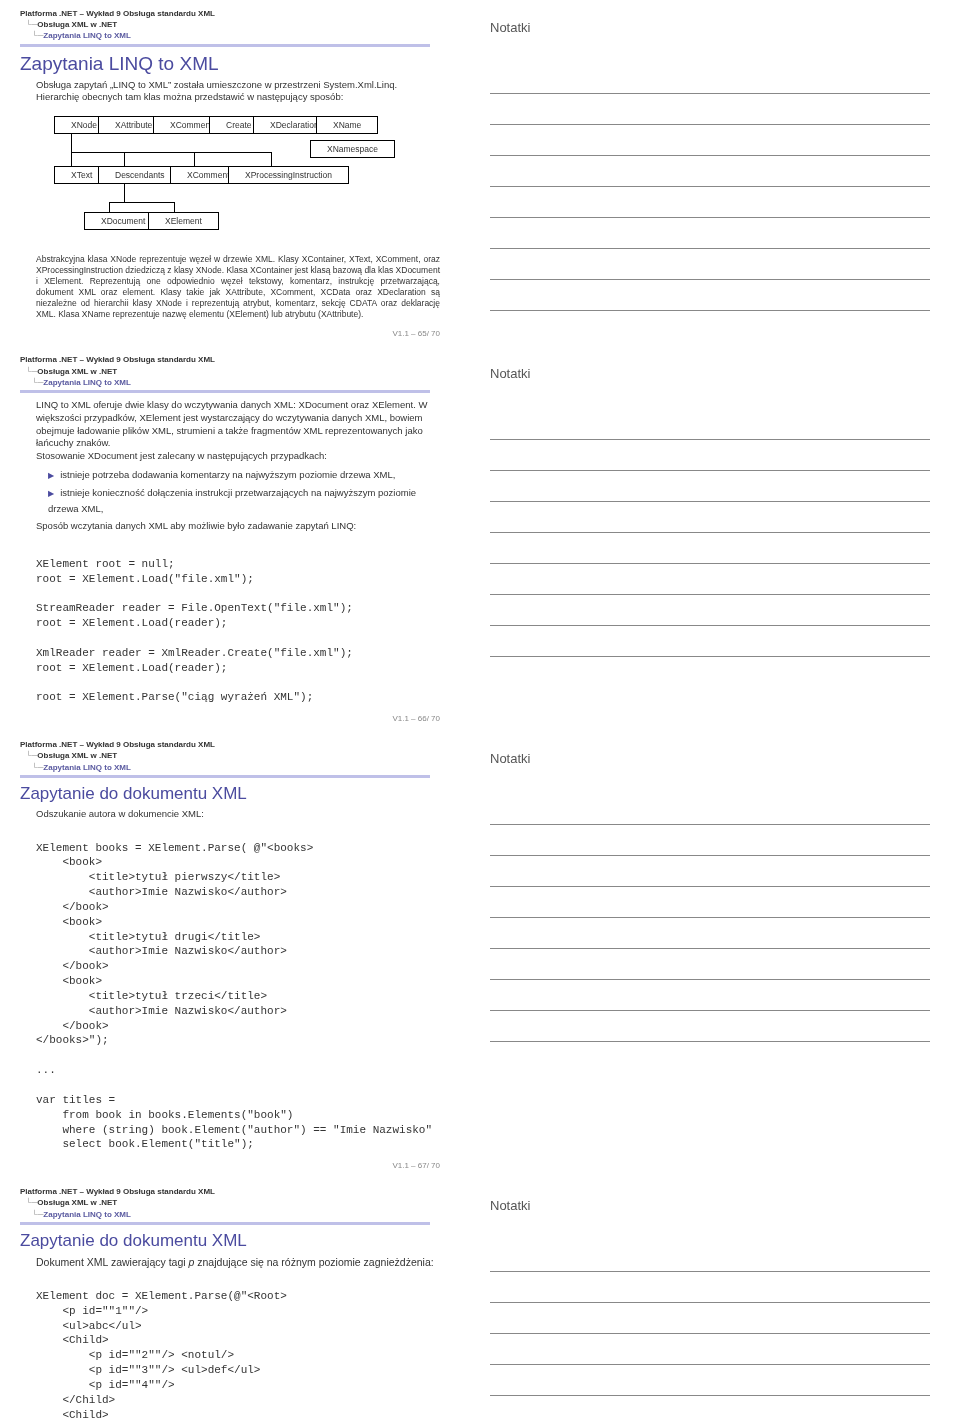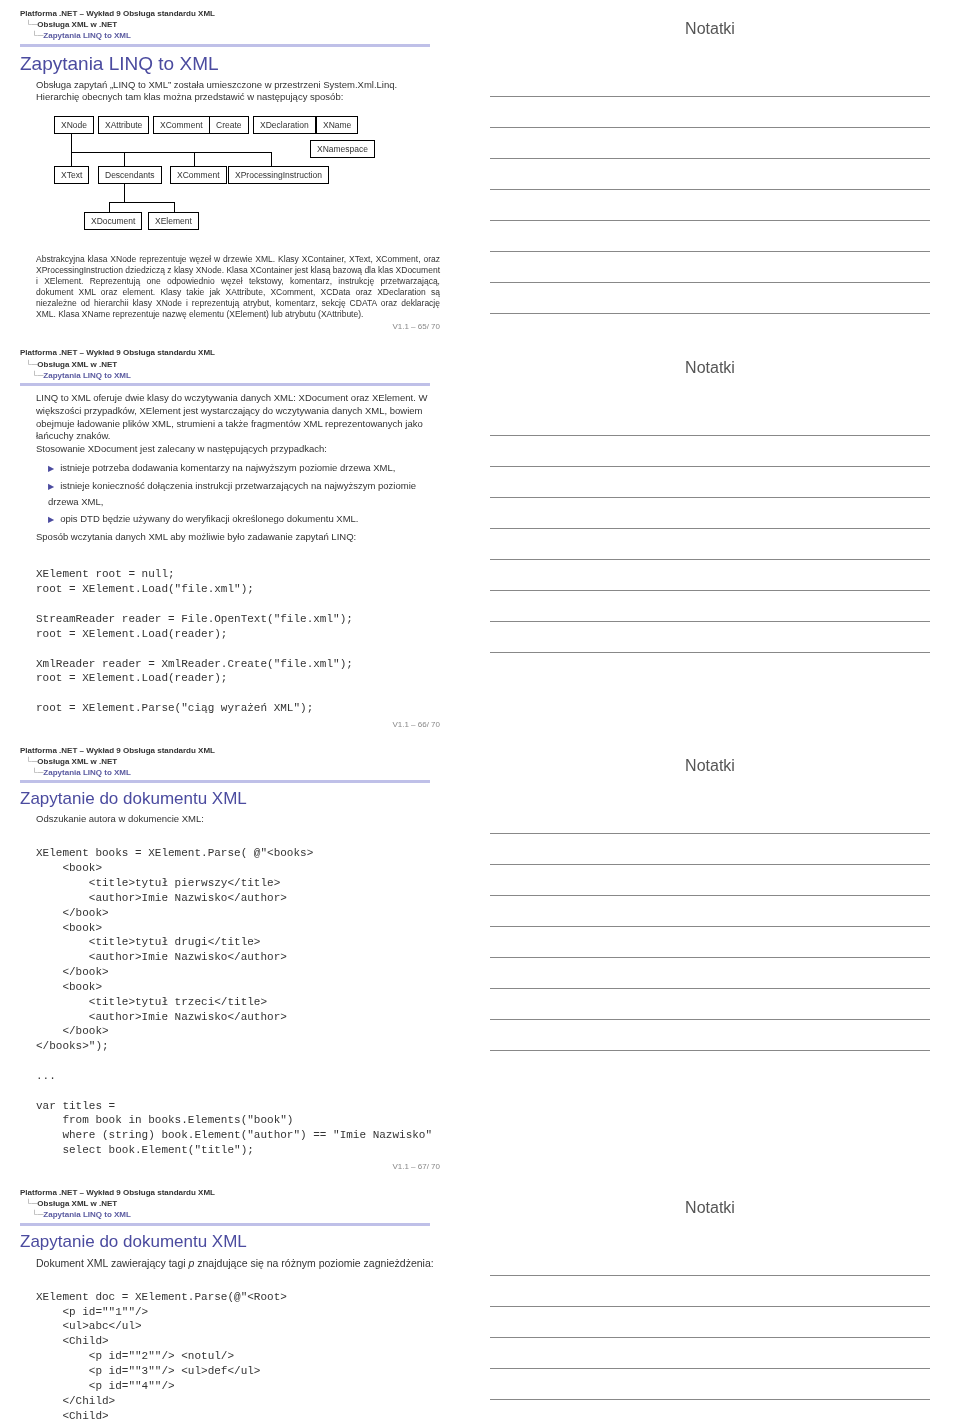--- a/index.html
+++ b/index.html
@@ -80,27 +80,26 @@
     font-size: 8.5px;
     color: #333;
     line-height: 1.3;
     margin: 8px 0 0 16px;
     text-align: justify;
   }
   .footer {
     text-align: right;
     font-size: 8px;
     color: #888;
-    margin-top: 2px;
+    margin-top: 9px;
   }
   .notes-title {
-    font-size: 16px;
+    font-size: 13px;
     color: #555;
     margin-bottom: 28px;
-    text-align: center;
   }
   .note-line {
     border-bottom: 0.5px solid #888;
     height: 30px;
   }
   .bullet-list {
     margin: 4px 0 4px 28px;
     font-size: 9.5px;
     line-height: 1.6;
   }
@@ -134,21 +133,21 @@
     margin: 12px 0 0 34px;
     width: 320px;
     height: 130px;
     position: relative;
     font-size: 8.5px;
   }
   .dbox {
     position: absolute;
     border: 1px solid #000;
     background: #fff;
-    padding: 3px 6px;
+    padding: 3px 16px;
     text-align: center;
   }
   .dline {
     position: absolute;
     background: #000;
   }
 </style>
 </head>
 <body>
 
@@ -217,21 +216,20 @@
       <span class="sub">Obsługa XML w .NET</span><br>
       <span class="sub2">Zapytania LINQ to XML</span>
     </div>
     <div class="hr-bar"></div>
     <div class="body">
       <p>LINQ to XML oferuje dwie klasy do wczytywania danych XML: XDocument oraz XElement. W większości przypadków, XElement jest wystarczający do wczytywania danych XML, bowiem obejmuje ładowanie plików XML, strumieni a także fragmentów XML reprezentowanych jako łańcuchy znaków.<br>Stosowanie XDocument jest zalecany w następujących przypadkach:</p>
     </div>
     <div class="bullet-list">
       <span class="item">istnieje potrzeba dodawania komentarzy na najwyższym poziomie drzewa XML,</span>
       <span class="item">istnieje konieczność dołączenia instrukcji przetwarzających na najwyższym poziomie drzewa XML,</span>
-      <span class="item">opis DTD będzie używany do weryfikacji określonego dokumentu XML.</span>
     </div>
     <div class="body">
         <p>Sposób wczytania danych XML aby możliwie było zadawanie zapytań LINQ:</p>
       </div>
     <pre class="code" style="margin-top:24px;">XElement root = null;
 root = XElement.Load("file.xml");
 
 StreamReader reader = File.OpenText("file.xml");
 root = XElement.Load(reader);
 

